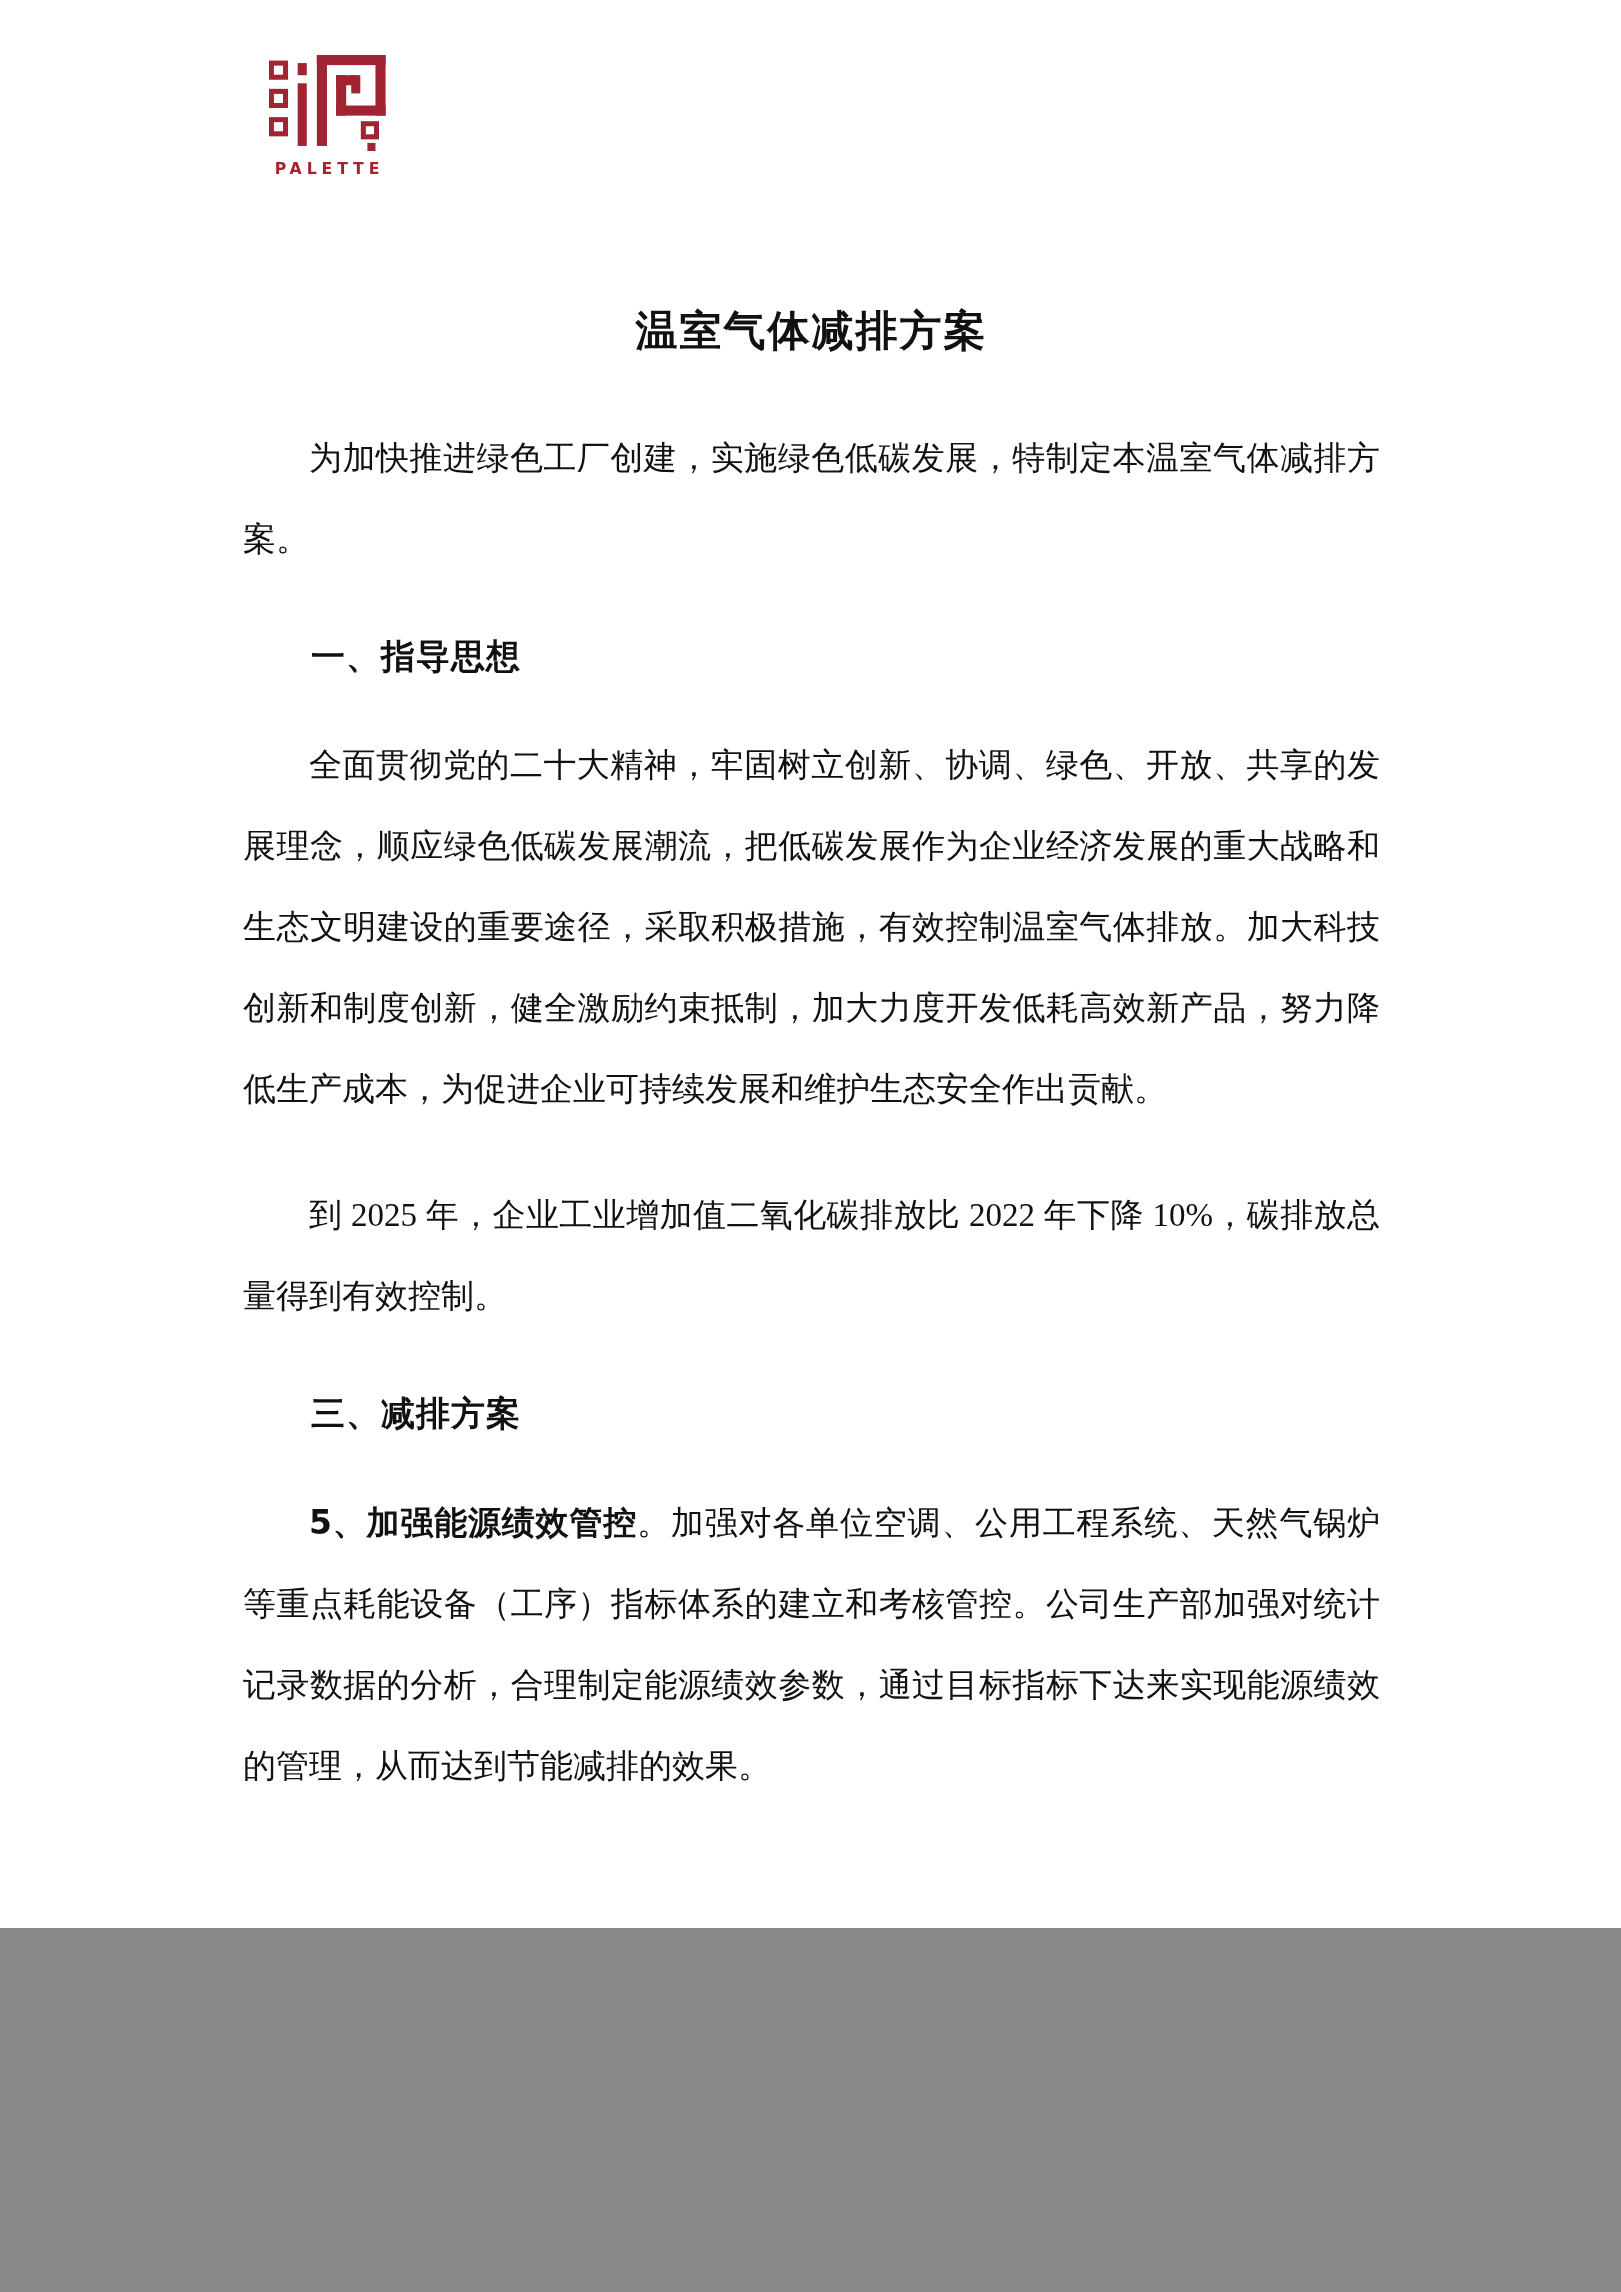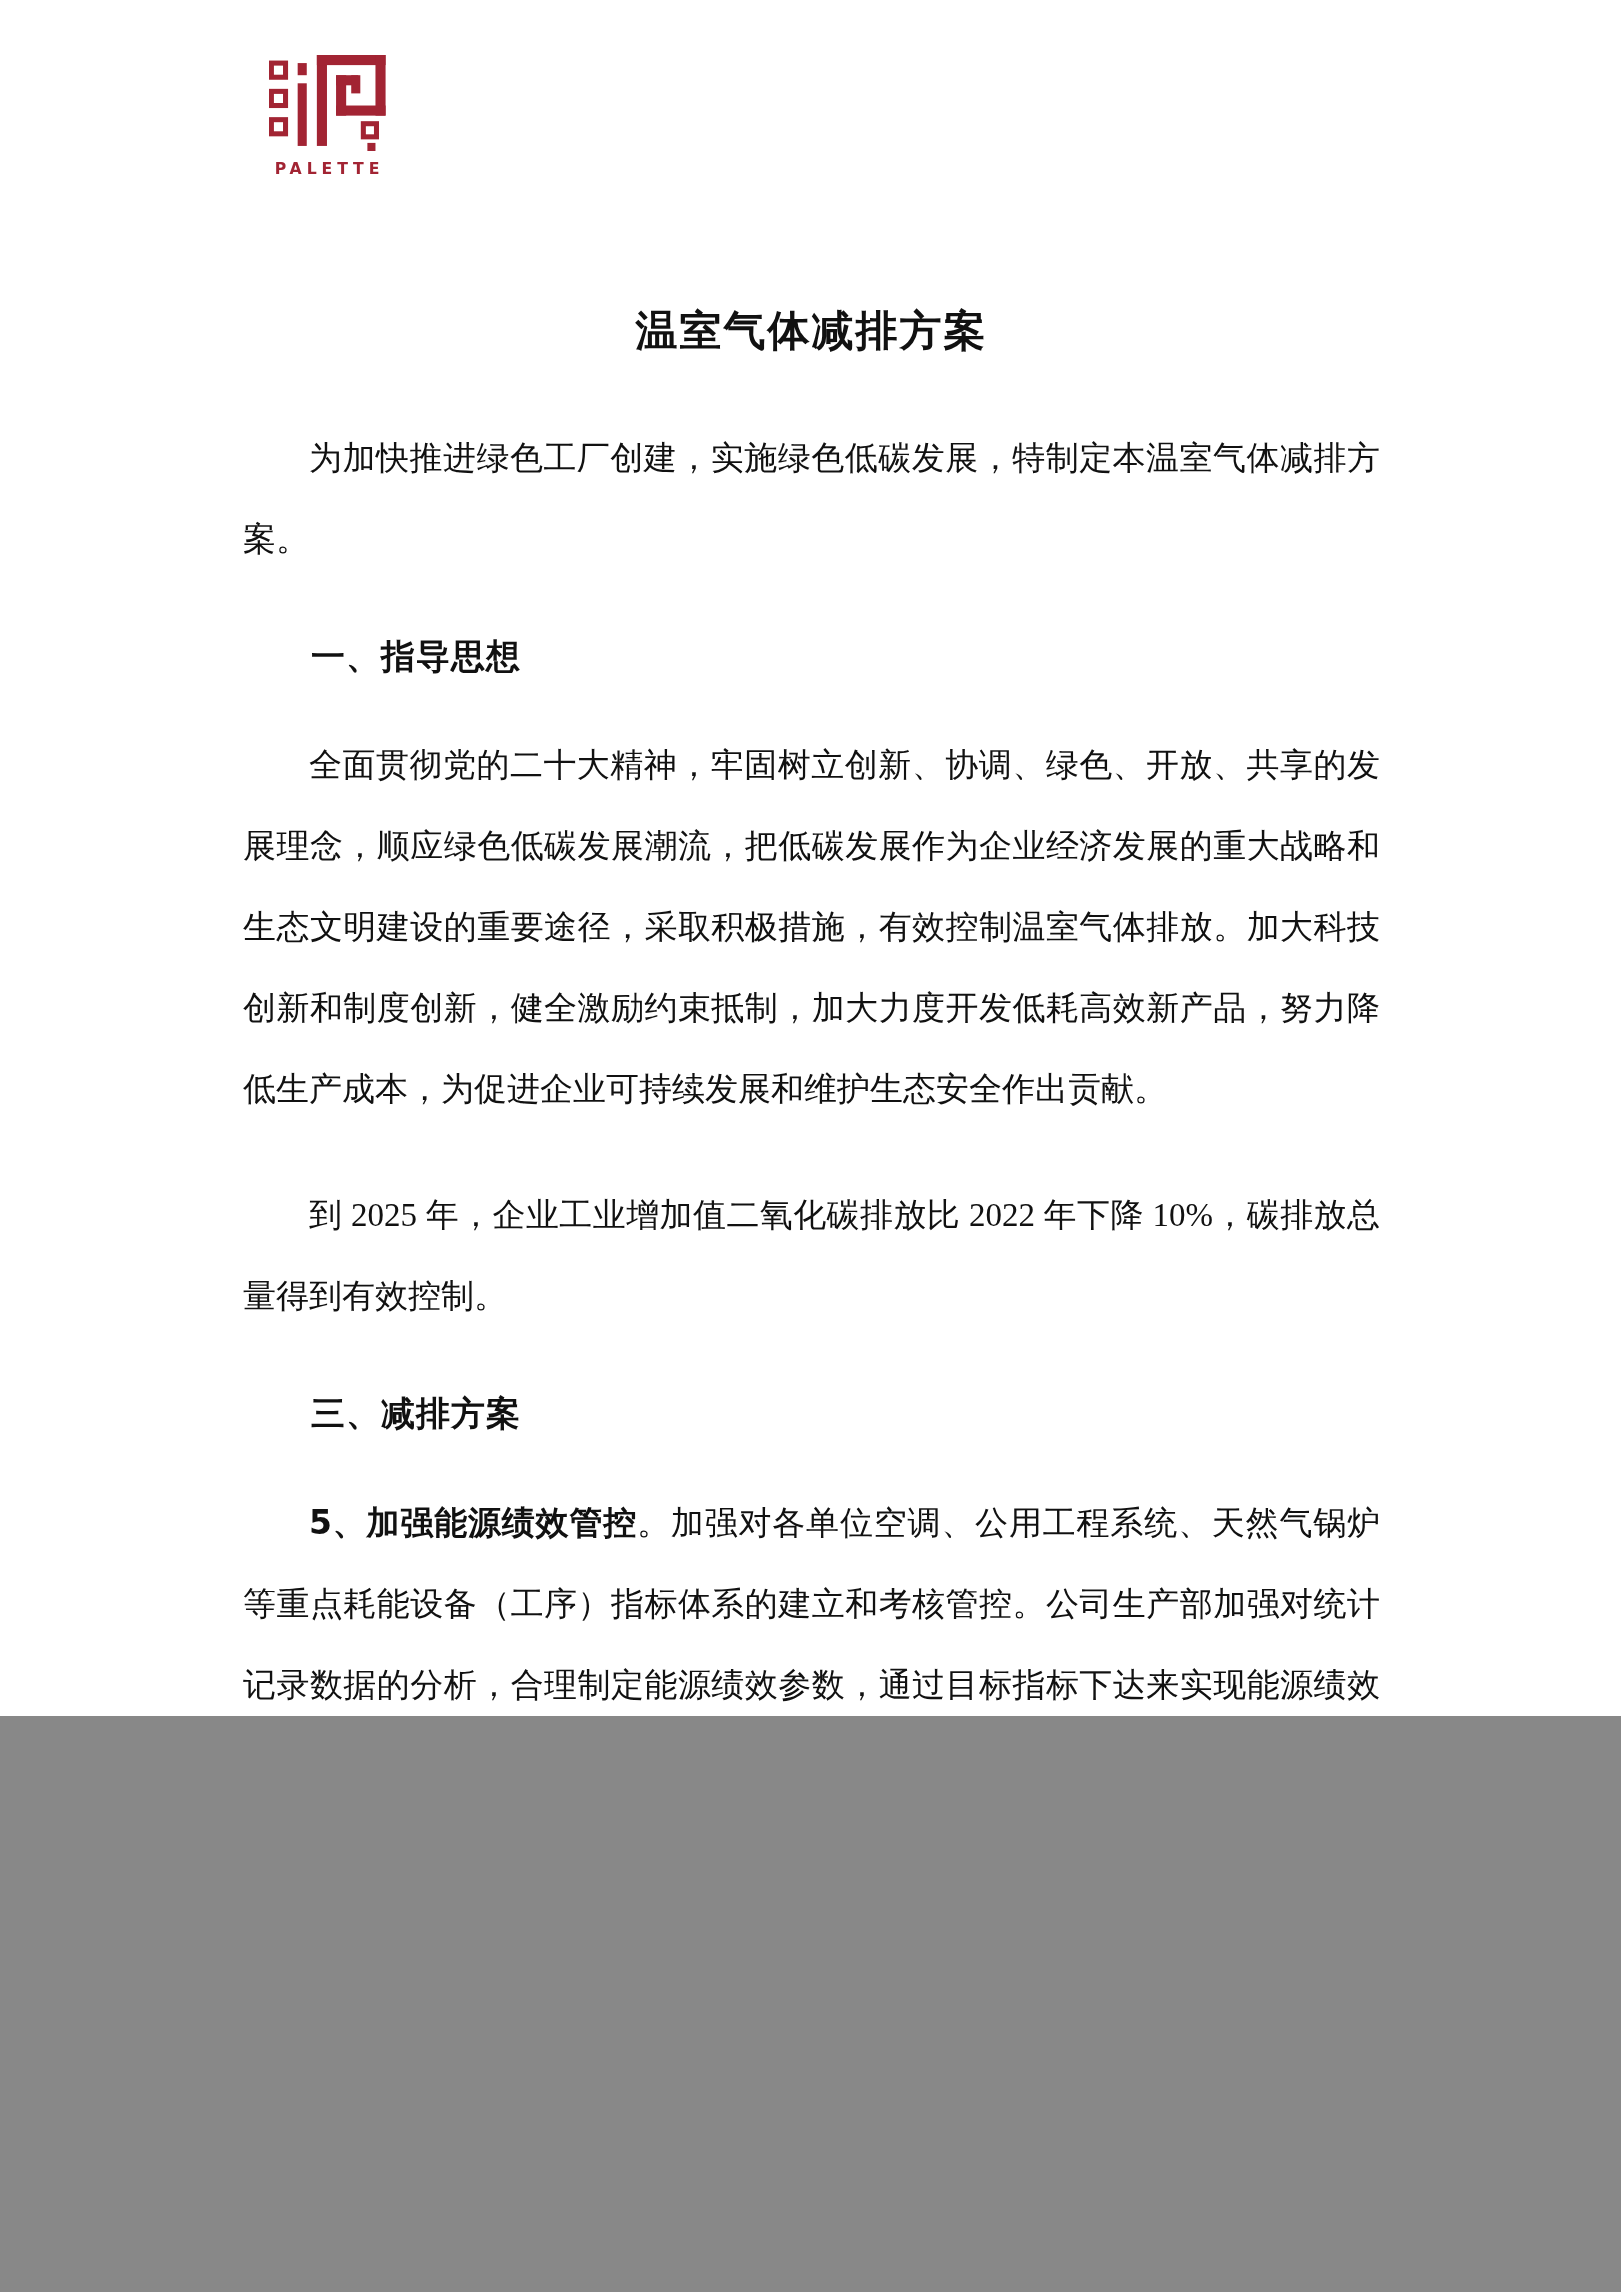--- a/index.html
+++ b/index.html
@@ -1,18 +1,18 @@
 <!DOCTYPE html>
 <html><head>
 <meta charset="utf-8">
 <style>
   html,body { margin:0; padding:0; background:#888; }
   .page {
     position:relative;
-    width:1621px; height:1716px;
+    width:1621px; height:1928px;
     margin:0 auto;
     background:#ffffff;
     overflow:hidden;
     font-family:"Liberation Serif","DejaVu Serif",serif;
     color:#111111;
   }
 
   
   .header-logo {
     position:absolute; left:267px; top:55px; width:125px;

